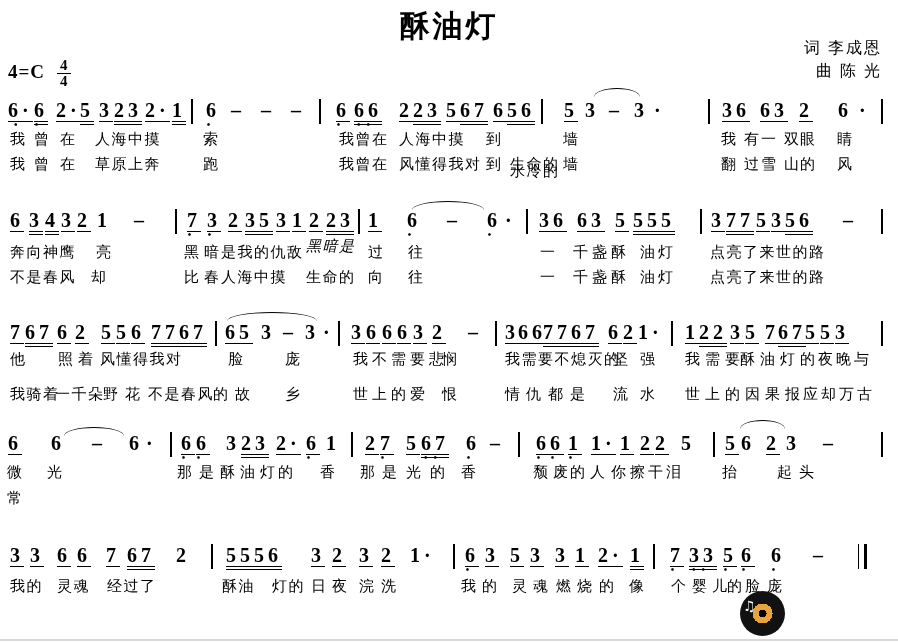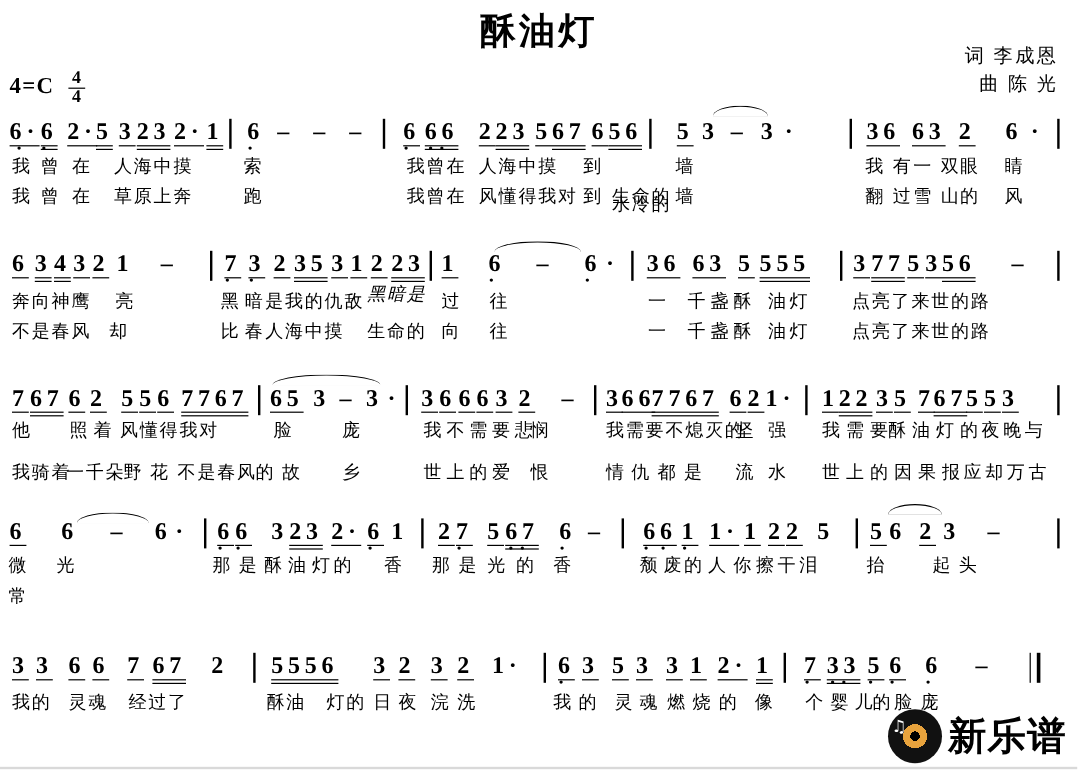--- a/index.html
+++ b/index.html
@@ -398,17 +398,16 @@
       <span class="lyr" style="left: 712px; top: 577px;">儿</span>
       <span class="lyr" style="left: 727px; top: 577px;">的</span>
       <span class="lyr" style="left: 745px; top: 577px;">脸</span>
       <span class="lyr" style="left: 767px; top: 577px;">庞</span>
     </div>
 
   <div class="logo">
     <span class="disc">
         <span class="glyph">♫</span>
       </span>
-    <span class="brand">新乐谱</span>
   </div>
 
   <div class="bottom-edge"></div>
 </div>
 
 </body></html>

